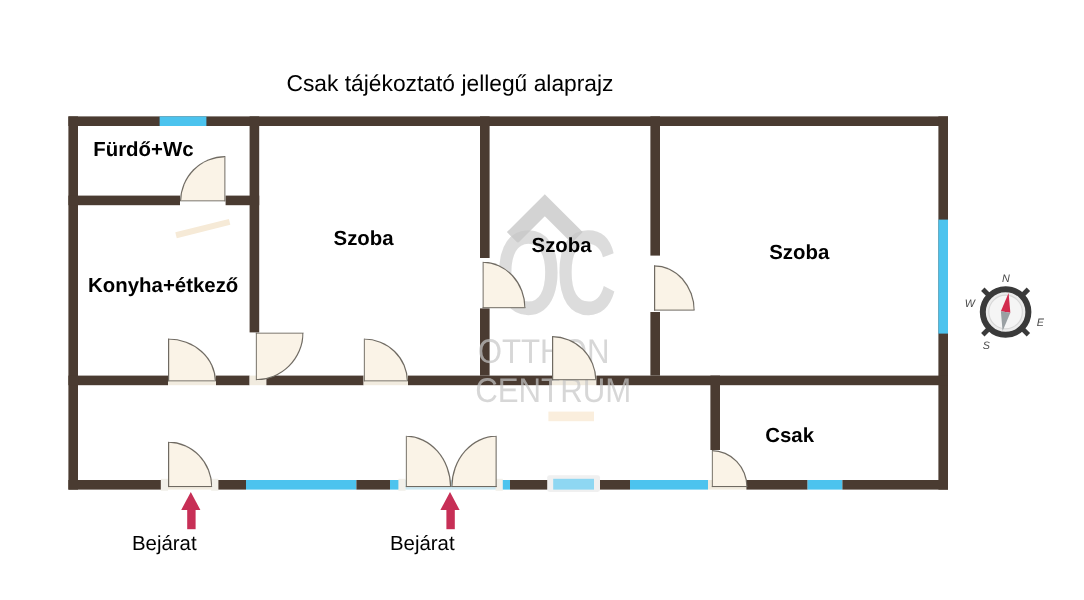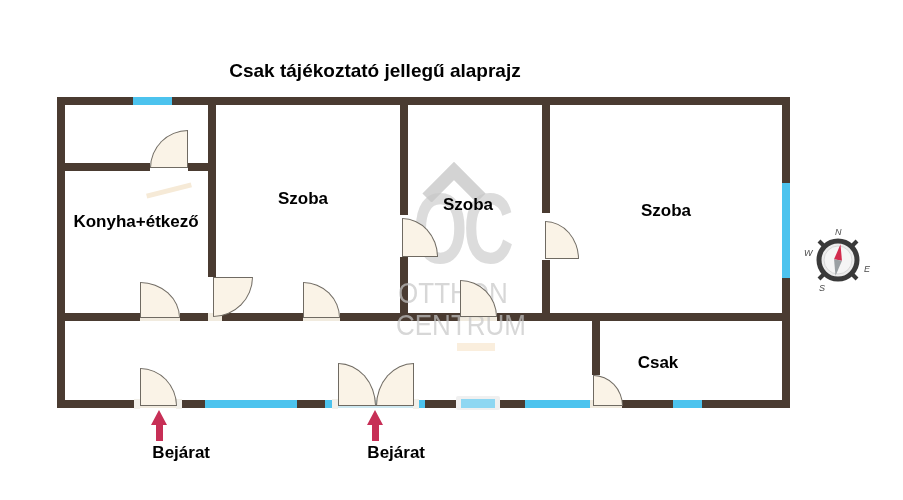--- a/index.html
+++ b/index.html
@@ -8,22 +8,22 @@
   .w{position:absolute;background:var(--wall);z-index:3;}
   .win{position:absolute;background:var(--window);z-index:3;}
   .sill{position:absolute;background:var(--sill);z-index:3;}
   .thr{position:absolute;background:var(--threshold);z-index:3;}
   .cap{position:absolute;background:#f2f0ea;z-index:4;}
   .door{position:absolute;background:var(--door-fill);border:1.5px solid var(--door-stroke);
         box-sizing:border-box;z-index:5;}
   .rlabel{position:absolute;text-align:center;font-weight:bold;font-size:17px;
           color:var(--text);z-index:6;white-space:nowrap;}
   .title{position:absolute;left:225px;top:60px;width:300px;text-align:center;
-         font-weight:bold;font-size:19px;color:var(--text);z-index:6;}
-  .elabel{position:absolute;text-align:right;font-weight:bold;font-size:17px;
+         font-weight:normal;font-size:19px;color:var(--text);z-index:6;}
+  .elabel{position:absolute;text-align:left;font-weight:normal;font-size:17px;
           color:var(--text);z-index:6;}
   .arrow-shaft{position:absolute;width:7px;height:17px;background:var(--arrow);z-index:6;}
   .arrow-head{position:absolute;width:0;height:0;border-left:8.5px solid transparent;
               border-right:8.5px solid transparent;border-bottom:15px solid var(--arrow);z-index:6;}
   .wm{position:absolute;color:var(--watermark);z-index:4;text-align:center;}
   .wm-oc{left:396px;top:182px;width:114px;height:96px;font-size:100px;line-height:92px;
          font-weight:bold;opacity:.62;transform:scaleX(.7);letter-spacing:-6px;}
   .wm-l1{left:396px;top:278px;width:114px;font-size:26px;opacity:.7;transform:scale(1,1.1);}
   .wm-l2{left:396px;top:310px;width:114px;font-size:26px;opacity:.7;transform:scale(1,1.1);}
   .wm-rect{position:absolute;left:457px;top:343px;width:38px;height:8px;background:#faeedd;z-index:4;}
@@ -104,21 +104,22 @@
   <div class="door" style="left:213px;top:277px;width:40px;height:40px;border-radius:0 0 100% 0;"></div>
   <div class="door" style="left:303px;top:282px;width:37px;height:36px;border-radius:0 100% 0 0;"></div>
   <div class="door" style="left:402px;top:218px;width:36px;height:39px;border-radius:0 100% 0 0;"></div>
   <div class="door" style="left:460px;top:280px;width:37px;height:37px;border-radius:0 100% 0 0;"></div>
   <div class="door" style="left:545px;top:221px;width:34px;height:38px;border-radius:0 100% 0 0;"></div>
   <div class="door" style="left:140px;top:368px;width:37px;height:38px;border-radius:0 100% 0 0;"></div>
   <div class="door" style="left:338px;top:363px;width:38px;height:43px;border-radius:0 100% 0 0;"></div>
   <div class="door" style="left:376px;top:363px;width:38px;height:43px;border-radius:100% 0 0 0;"></div>
   <div class="door" style="left:593px;top:375px;width:30px;height:31px;border-radius:0 100% 0 0;"></div>
 
-  <div class="rlabel" style="left:60px;top:212px;width:152px;">Konyha+étkező</div>
+  <div class="rlabel" style="left:57px;top:115px;width:125px;">Fürdő+Wc</div>
+  <div class="rlabel" style="left:60px;top:228px;width:152px;">Konyha+étkező</div>
   <div class="rlabel" style="left:253px;top:189px;width:100px;">Szoba</div>
   <div class="rlabel" style="left:418px;top:195px;width:100px;">Szoba</div>
   <div class="rlabel" style="left:616px;top:201px;width:100px;">Szoba</div>
   <div class="rlabel" style="left:608px;top:353px;width:100px;">Csak</div>
 
   <div class="arrow-head" style="left:151px;top:410px;"></div>
   <div class="arrow-shaft" style="left:156px;top:424px;"></div>
   <div class="elabel" style="left:110px;top:443px;width:100px;">Bejárat</div>
   <div class="arrow-head" style="left:367px;top:410px;"></div>
   <div class="arrow-shaft" style="left:372px;top:424px;"></div>

